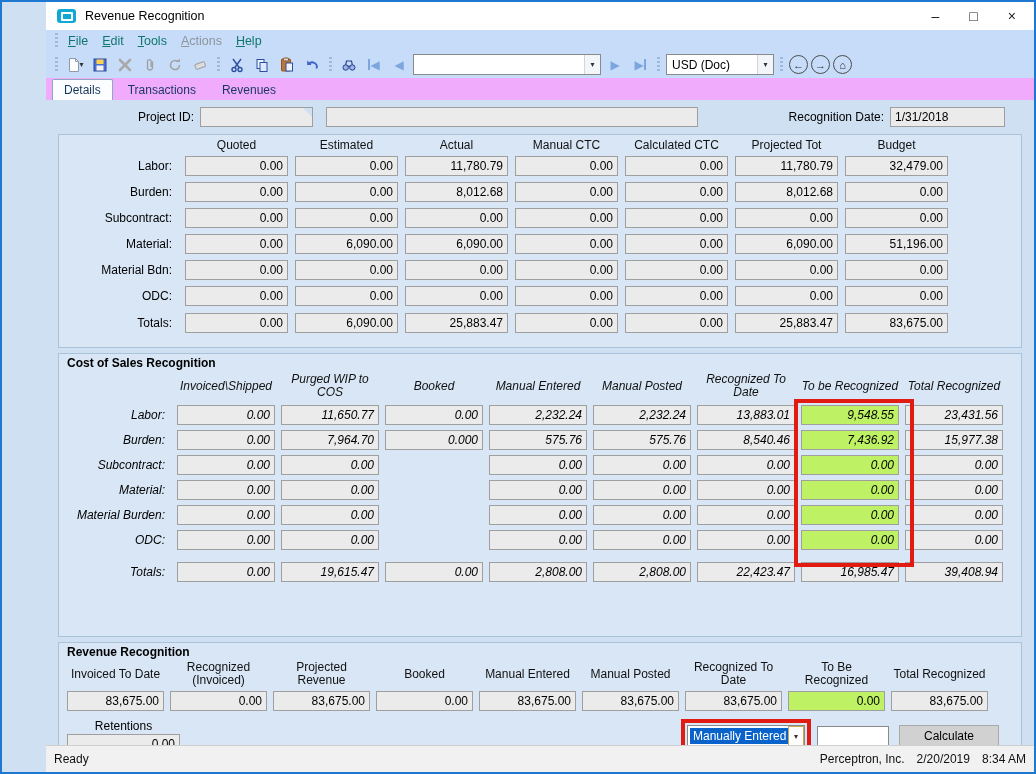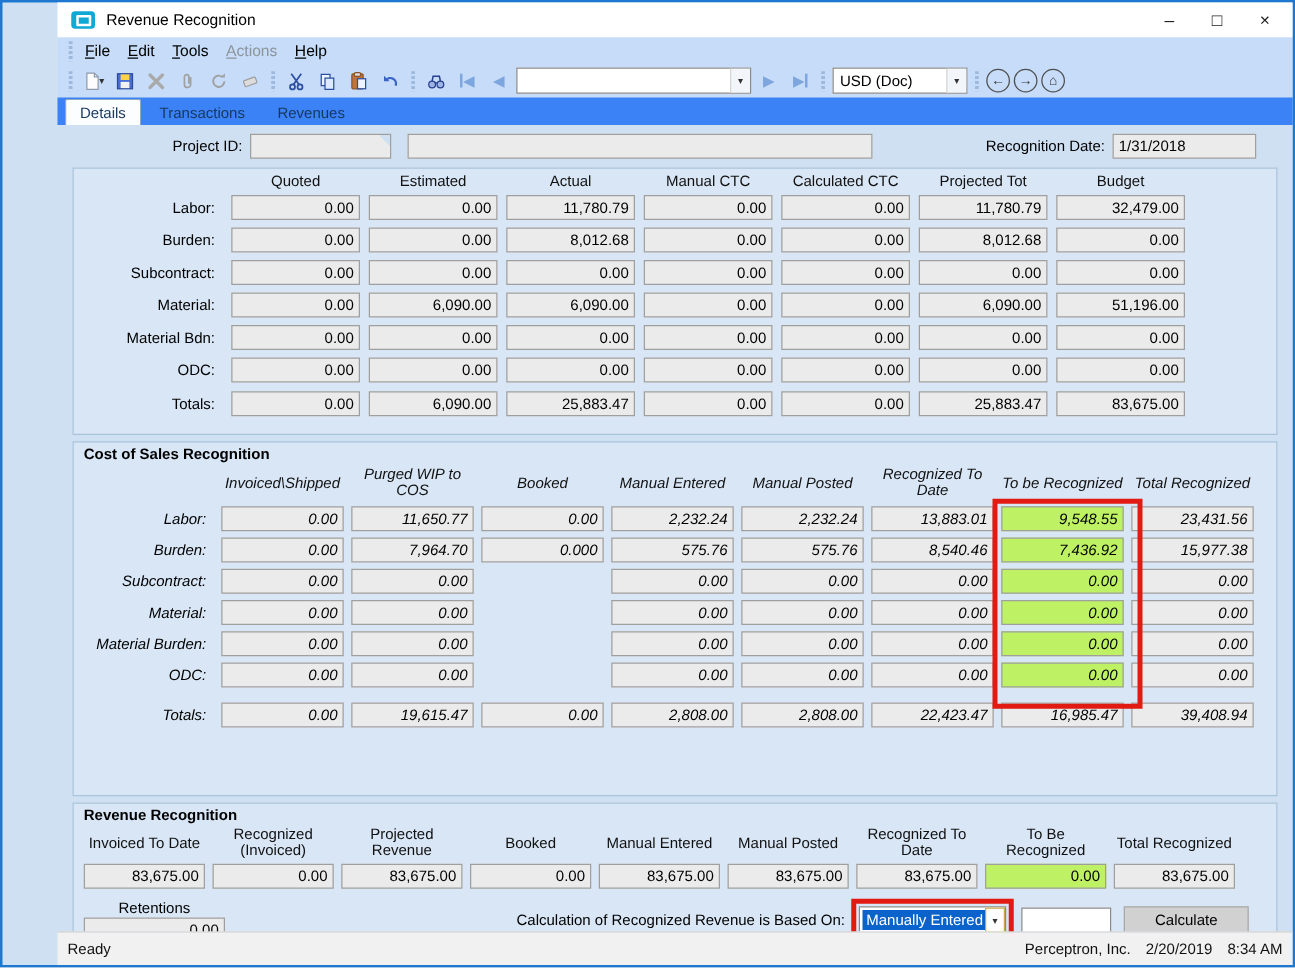--- a/index.html
+++ b/index.html
@@ -9,41 +9,41 @@
   
   .titlebar{height:28px;background:#ffffff;display:flex;align-items:center;padding:0 6px;flex:0 0 auto;}
   .app-icon{width:19px;height:14px;background:#10a9d5;border-radius:3px;margin:0 9px 0 5px;display:flex;align-items:center;justify-content:center;}
   .app-icon i{display:block;width:8px;height:5px;border:2px solid #fff;border-radius:1px;}
   .title-text{font-size:12.5px;color:#000;}
   .win-controls{margin-left:auto;display:flex;align-items:center;gap:30px;padding-right:12px;font-size:14px;color:#222;}
   .win-controls span{cursor:default;line-height:14px;}
 
   
   .menubar{height:21px;background:#c6dcf8;display:flex;align-items:center;padding-left:6px;font-size:12.5px;flex:0 0 auto;}
-  .menu-item{display:inline-block;padding:2px 7px;color:#000000;}
+  .menu-item{display:inline-block;padding:2px 7px;color:#0f766e;}
   .menu-item::first-letter{text-decoration:underline;}
   .menu-item.disabled{color:#8d949c;}
 
   
   .toolbar{height:27px;background:#c6dcf8;display:flex;align-items:center;gap:3px;padding-left:6px;flex:0 0 auto;}
   .grip{width:3px;height:16px;background-image:repeating-linear-gradient(to bottom,#9db9dd 0 2px,rgba(0,0,0,0) 2px 4px);margin:0 3px;flex:0 0 auto;}
   .tbtn{width:22px;height:22px;display:flex;align-items:center;justify-content:center;flex:0 0 auto;}
   .caret{font-size:8px;color:#333;margin-left:-3px;}
   .nav-tri{font-size:12px;color:#7ea6de;}
   .nav-bar{display:inline-block;width:2px;height:11px;background:#7ea6de;}
   .circle-btn{width:19px;height:19px;border:1.5px solid #4d4d4d;border-radius:50%;display:flex;align-items:center;justify-content:center;font-size:11px;color:#333;box-sizing:border-box;}
 
   .combo{background:#fff;border:1px solid #8a8a8a;height:21px;display:flex;align-items:stretch;box-sizing:border-box;}
   .combo-text{flex:1;padding:0 5px;font-size:12px;white-space:nowrap;overflow:hidden;display:flex;align-items:center;}
   .combo-btn{width:15px;display:flex;align-items:center;justify-content:center;font-size:8px;color:#333;border-left:1px solid #d5d5d5;background:#f2f5fa;}
   .record-combo{width:188px;}
   .currency-combo{width:108px;}
 
   
-  .tabstrip{height:22px;background:#3b82f6;display:flex;align-items:flex-end;padding-left:6px;gap:4px;flex:0 0 auto;}
+  .tabstrip{height:22px;background:#f0abfc;display:flex;align-items:flex-end;padding-left:6px;gap:4px;flex:0 0 auto;}
   .tab{padding:3px 11px;font-size:12px;color:#17375e;}
   .tab.active{background:#fbfdff;border:1px solid #8fa8c2;border-bottom:none;border-radius:2px 2px 0 0;color:#17375e;}
 
   
   .content{flex:1 1 auto;background:#cfe0f2;padding:0 12px;box-sizing:border-box;overflow:hidden;}
   .lab{font-size:12px;color:#000;}
   .field{background:#ebebeb;border:1px solid #9f9f9f;height:20px;line-height:18px;box-sizing:border-box;font-size:12px;text-align:right;padding:0 4px;color:#000;overflow:hidden;white-space:nowrap;}
   .field.left{text-align:left;}
   .field.editable{background:#bef264;}
   .cell-empty{height:20px;}
@@ -466,21 +466,20 @@
             <div class="field editable">0.00</div>
             <div class="field">83,675.00</div>
           </div>
         </div>
       <div class="rev-rowc">
         <div class="retentions-block">
           <div class="retentions-label">Retentions</div>
           <div class="field">0.00</div>
         </div>
         <div class="calc-group">
-          <span class="calc-label">Calculation of Recognized Revenue is Based On:</span>
           <span class="redwrap">
             <span class="combo calc-combo">
               <span class="combo-text selected">Manually Entered</span>
               <span class="combo-btn gold">▾</span>
             </span>
           </span>
           <span class="textbox calc-aux"></span>
           <button class="btn">Calculate</button>
         </div>
       </div>

